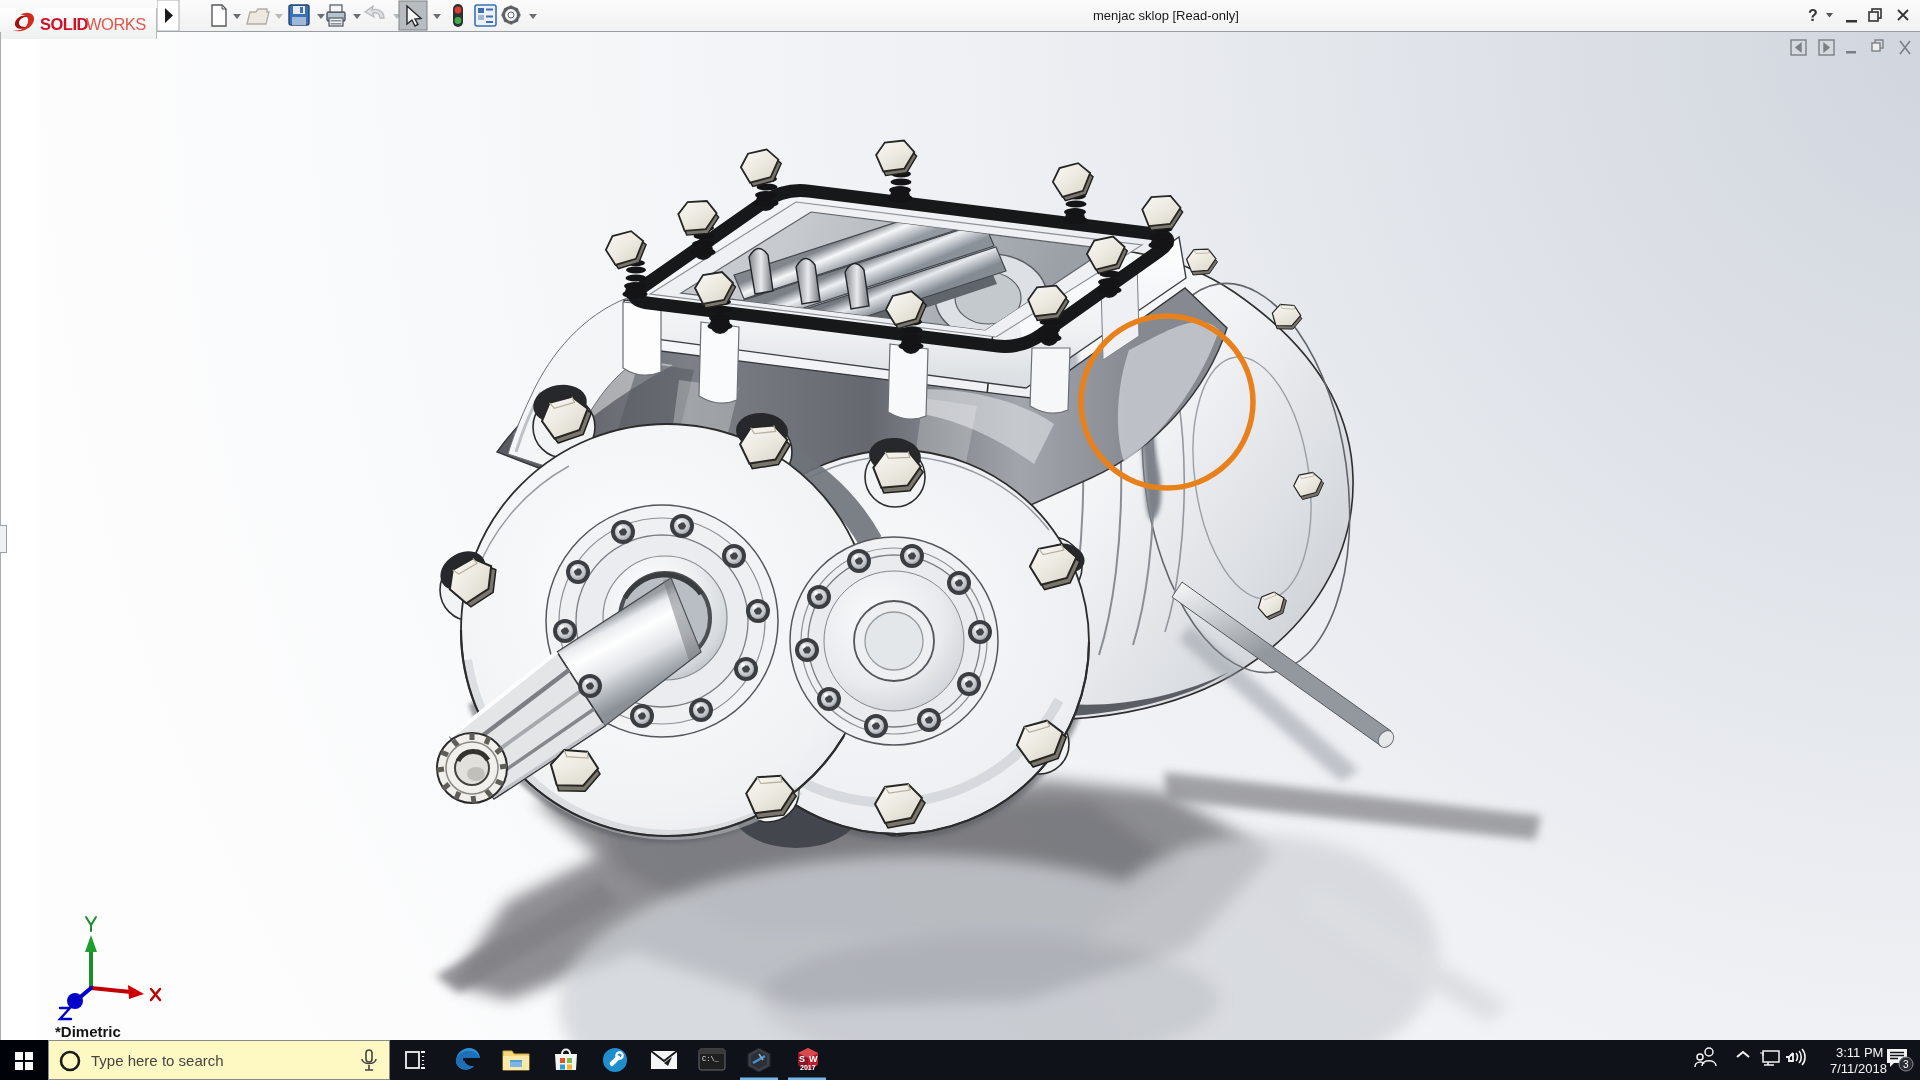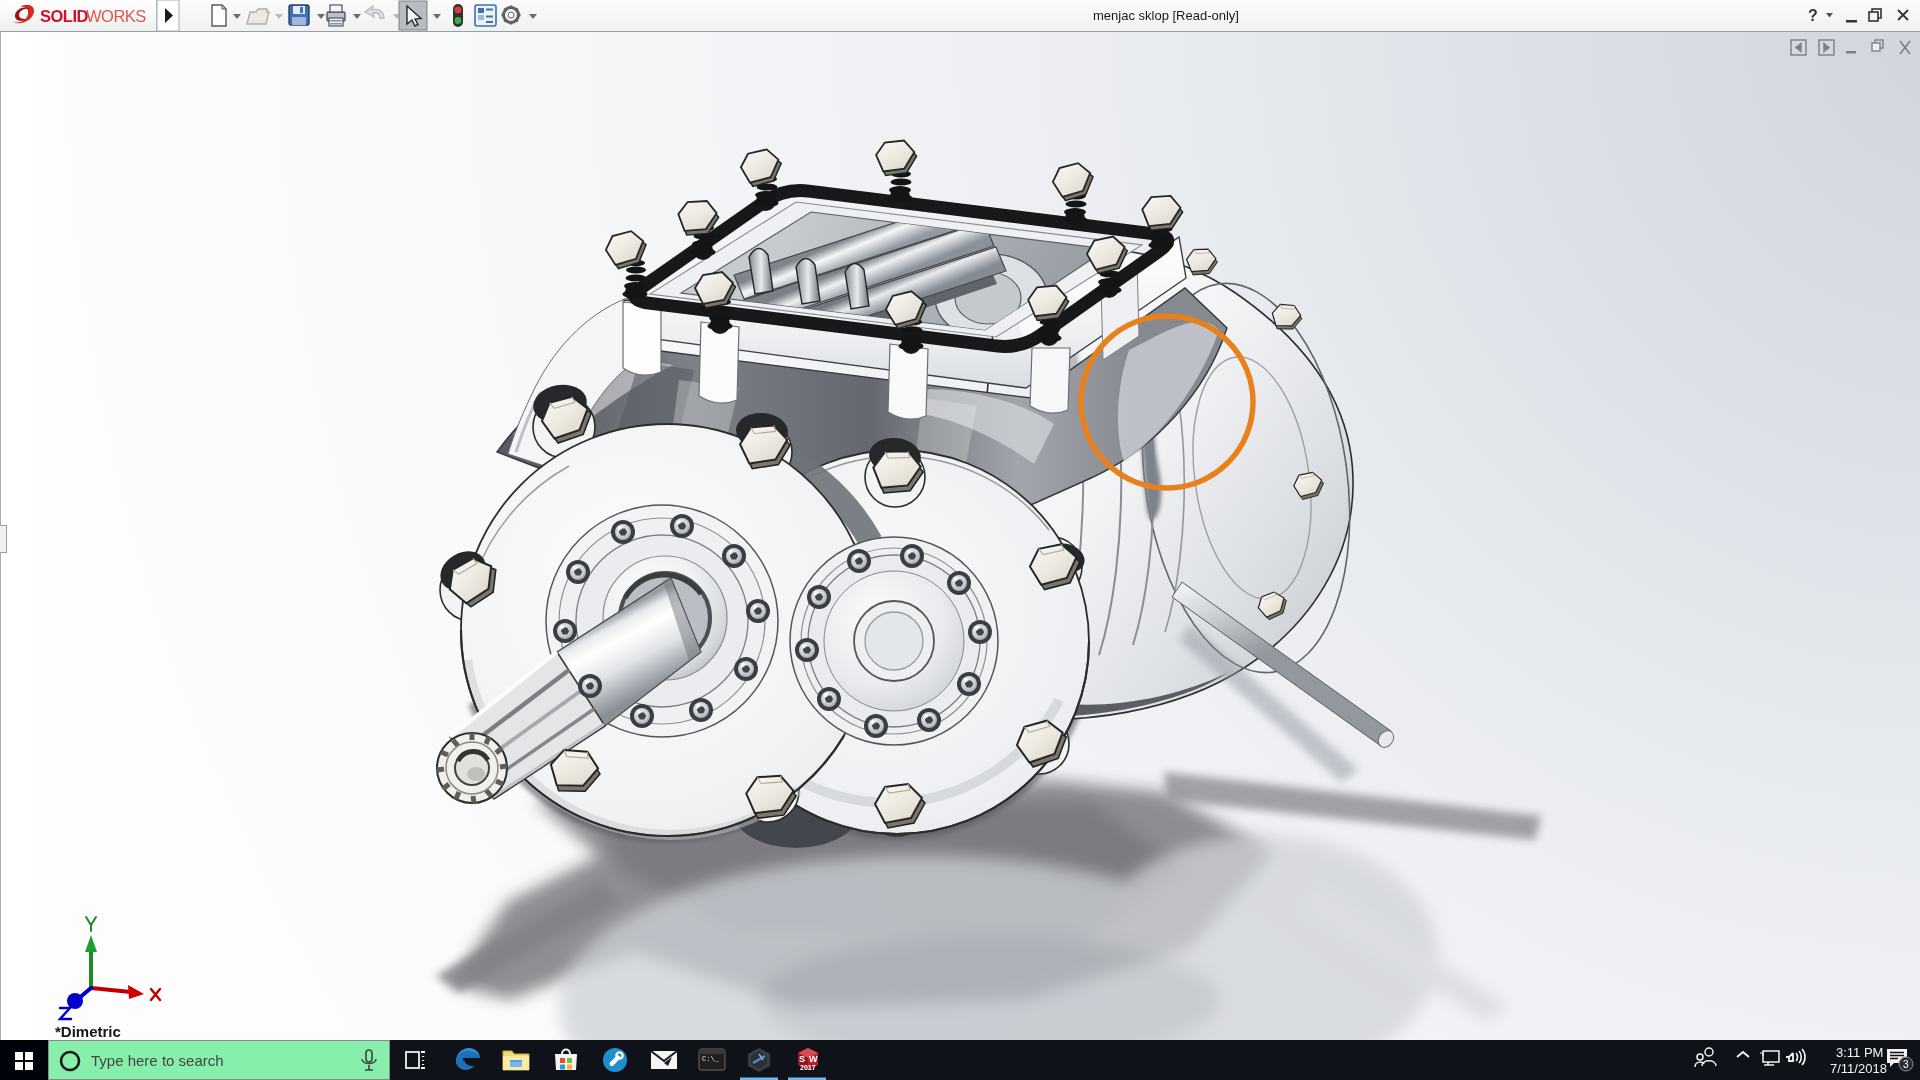--- a/index.html
+++ b/index.html
@@ -1,30 +1,30 @@
 <!DOCTYPE html>
 <html><head>
 <meta charset="utf-8">
 <style>
   * { margin:0; padding:0; box-sizing:border-box; }
   html,body { width:1920px; height:1080px; overflow:hidden; font-family:"Liberation Sans",sans-serif; }
   #root { position:relative; width:1920px; height:1080px; background:#fff; }
   
   #toolbar { position:absolute; left:0; top:0; width:1920px; height:32px;
     background:linear-gradient(#fbfbfb,#f1f1f1); border-bottom:1px solid #999ea4; }
-  #swlogo { position:absolute; left:0; top:0; width:157px; height:31px;
+  #swlogo { position:absolute; left:0; top:8px; width:157px; height:31px;
     background:linear-gradient(#ffffff,#eef0f0); border-right:1px solid #b6b9bc; }
   #title { position:absolute; left:406px; top:0; width:1520px; height:31px; text-align:center;
     font-size:13px; color:#1a1a1a; line-height:31px; }
   
   #vp { position:absolute; left:0; top:32px; width:1920px; height:1008px;padding-left:39px; }
   
   #taskbar { position:absolute; left:0; top:1040px; width:1920px; height:40px; background:#10121a; }
   #startbtn { position:absolute; left:0; top:0; width:48px; height:40px; background:#000209; }
-  #searchbox { position:absolute; left:48px; top:0; width:342px; height:40px; background:#86efac;
+  #searchbox { position:absolute; left:48px; top:0; width:342px; height:40px; background:#fef9c3;
     border:1px solid #8a8a8a; }
   #searchbox .stext { position:absolute; left:42px; top:11px; font-size:15px; color:#454545; }
 </style>
 </head>
 <body>
 <div id="root">
 
   <div id="vp">
   <svg width="1920" height="1008" viewBox="0 32 1920 1008">
     <defs>

